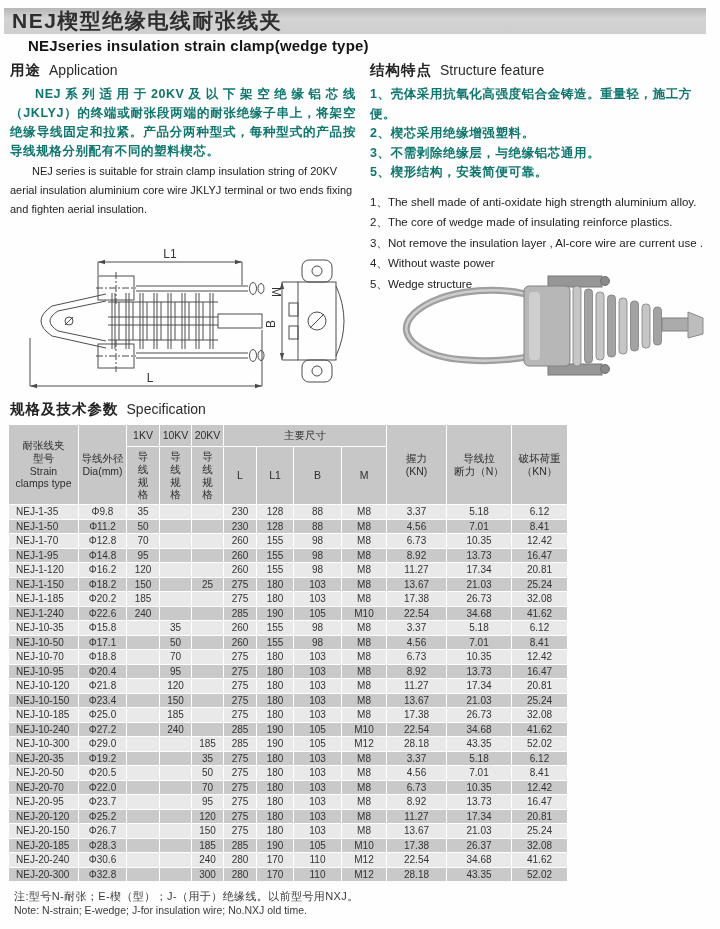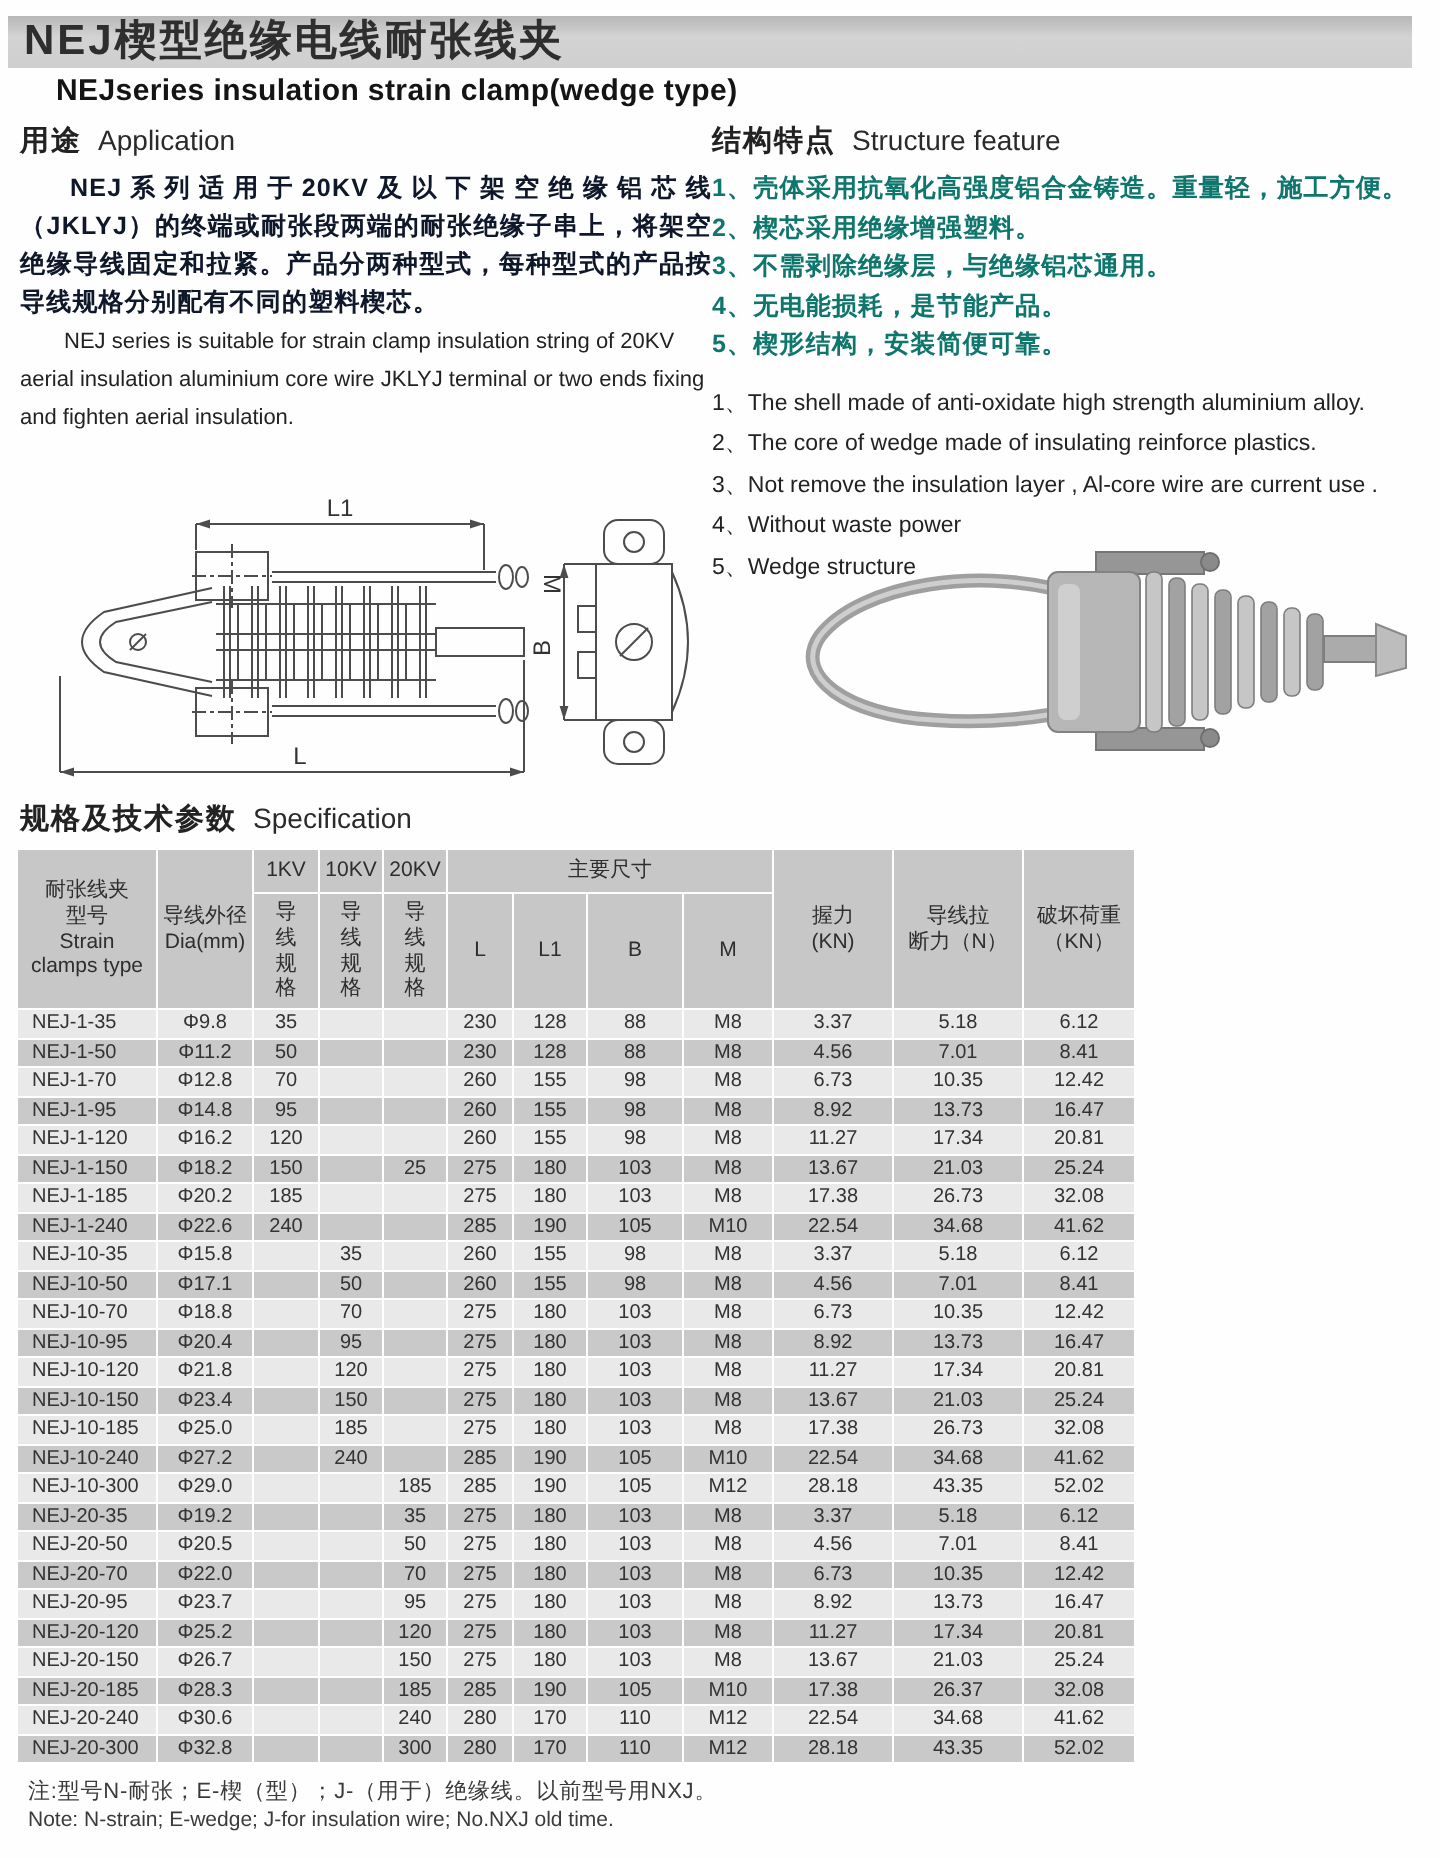--- a/index.html
+++ b/index.html
@@ -21,27 +21,27 @@
     font-size:21px; font-weight:bold; color:#2e2e2e;
     letter-spacing:1.5px; padding-left:8px; line-height:26px;
   }
   .subtitle {
     position:absolute; left:28px; top:37px;
     font-size:15px; font-weight:bold; color:#141414; letter-spacing:.2px;
   }
 
   
   .intro { position:absolute; left:10px; top:61px; width:706px; display:flex; }
-  .col-left  { width:346px; }
+  .col-left  { width:346px; margin-right:14px; }
   .col-right { flex:1; }
   .sec-head { font-size:14.5px; margin-bottom:5px; }
   .h-cn { font-weight:bold; color:#222; letter-spacing:1px; }
   .h-en { font-weight:normal; color:#2a2a2a; font-size:14px; margin-left:4px; }
   .cn-para {
-    font-size:12.5px; font-weight:bold; color:#0f172a;
+    font-size:12.5px; font-weight:bold; color:#0f766e;
     line-height:19px; text-indent:2em; letter-spacing:.6px; text-align:justify;
   }
   .en-para {
     font-size:11px; font-weight:normal; color:#222;
     line-height:19px; text-indent:2em; margin-top:1px;
   }
   .feature-list { list-style:none; }
   .feature-list.cn li { font-size:12.5px; font-weight:bold; color:#0f766e; line-height:19.5px; letter-spacing:.6px; }
   .feature-list.en { margin-top:9px; }
   .feature-list.en li { font-size:11.5px; color:#222; line-height:20.5px; }
@@ -104,21 +104,20 @@
 
     <section class="col-right">
       <div class="sec-head">
         <span class="h-cn">结构特点</span>
         <span class="h-en">Structure feature</span>
       </div>
       <ul class="feature-list cn">
         <li>1、壳体采用抗氧化高强度铝合金铸造。重量轻，施工方便。</li>
         <li>2、楔芯采用绝缘增强塑料。</li>
         <li>3、不需剥除绝缘层，与绝缘铝芯通用。</li>
-        <li>4、无电能损耗，是节能产品。</li>
         <li>5、楔形结构，安装简便可靠。</li>
       </ul>
       <ul class="feature-list en">
         <li>1、The shell made of anti-oxidate high strength aluminium alloy.</li>
         <li>2、The core of wedge made of insulating reinforce plastics.</li>
         <li>3、Not remove the insulation layer , Al-core wire are current use .</li>
         <li>4、Without waste power</li>
         <li>5、Wedge structure</li>
       </ul>
     </section>

